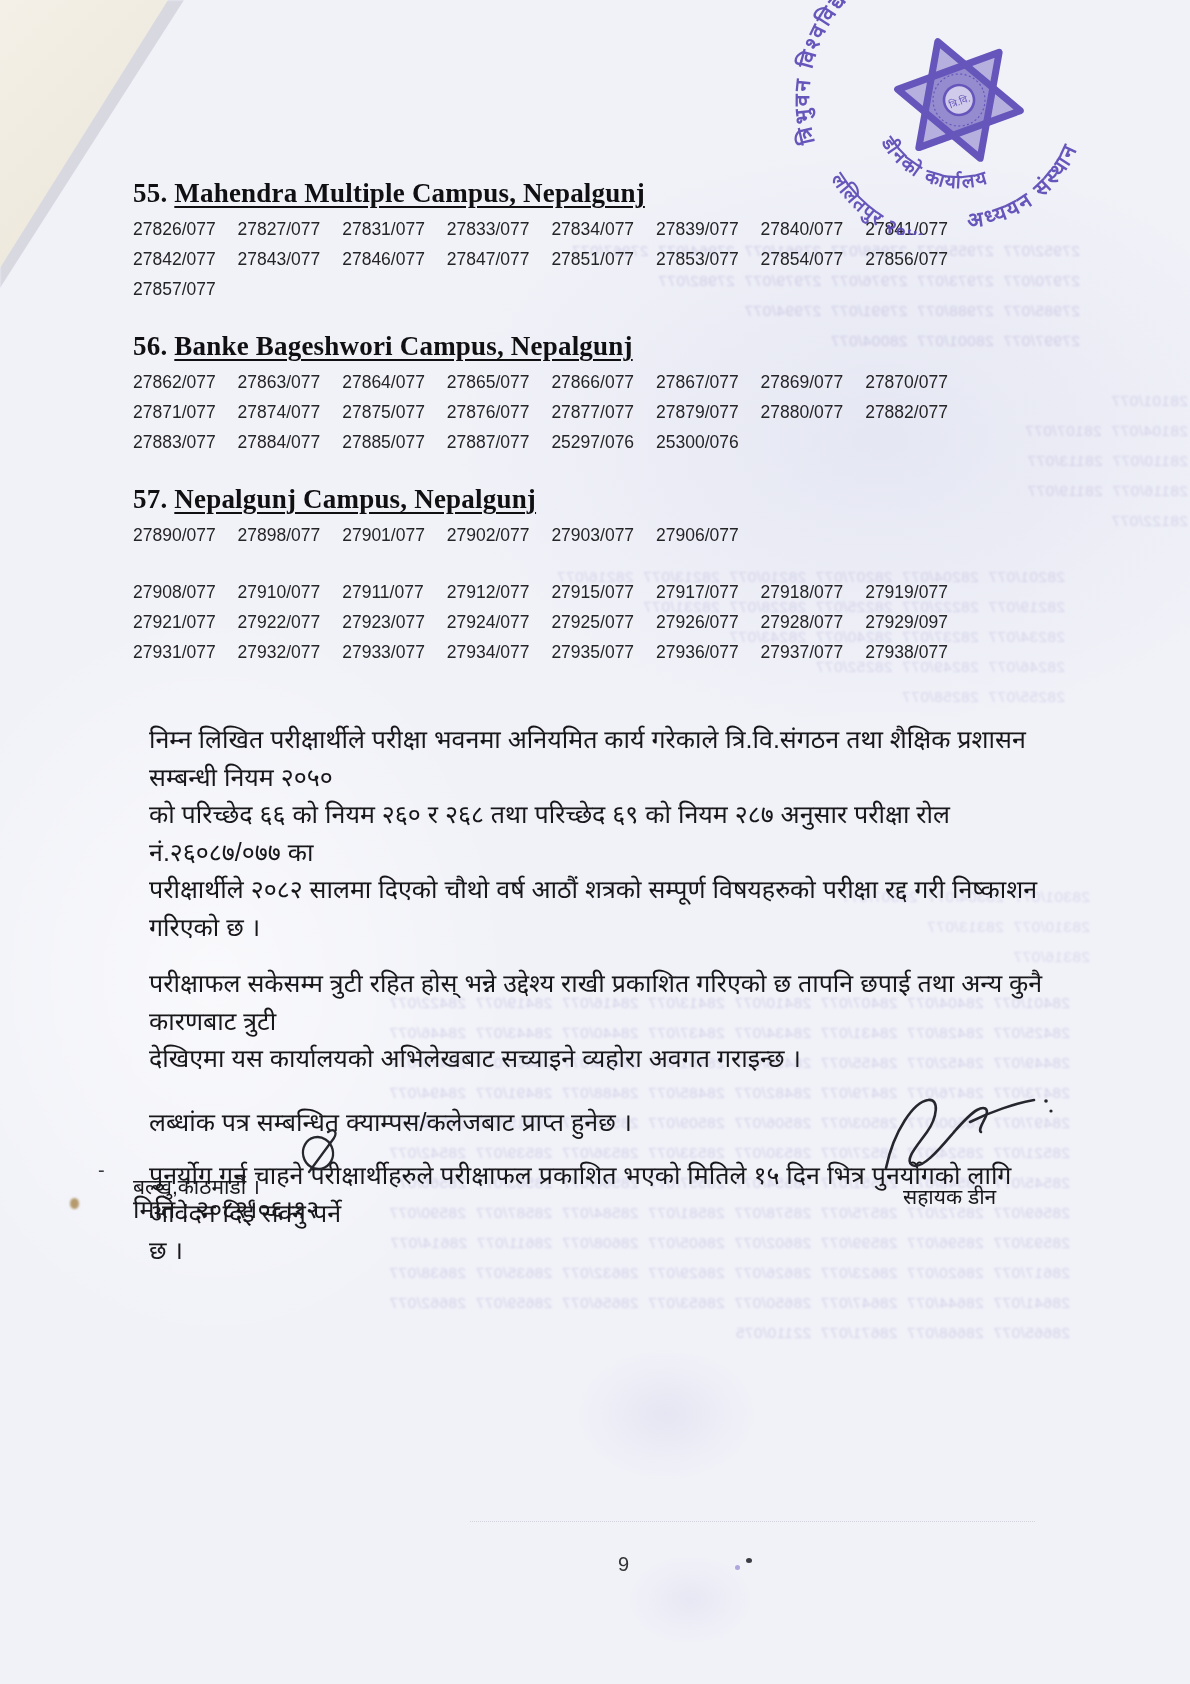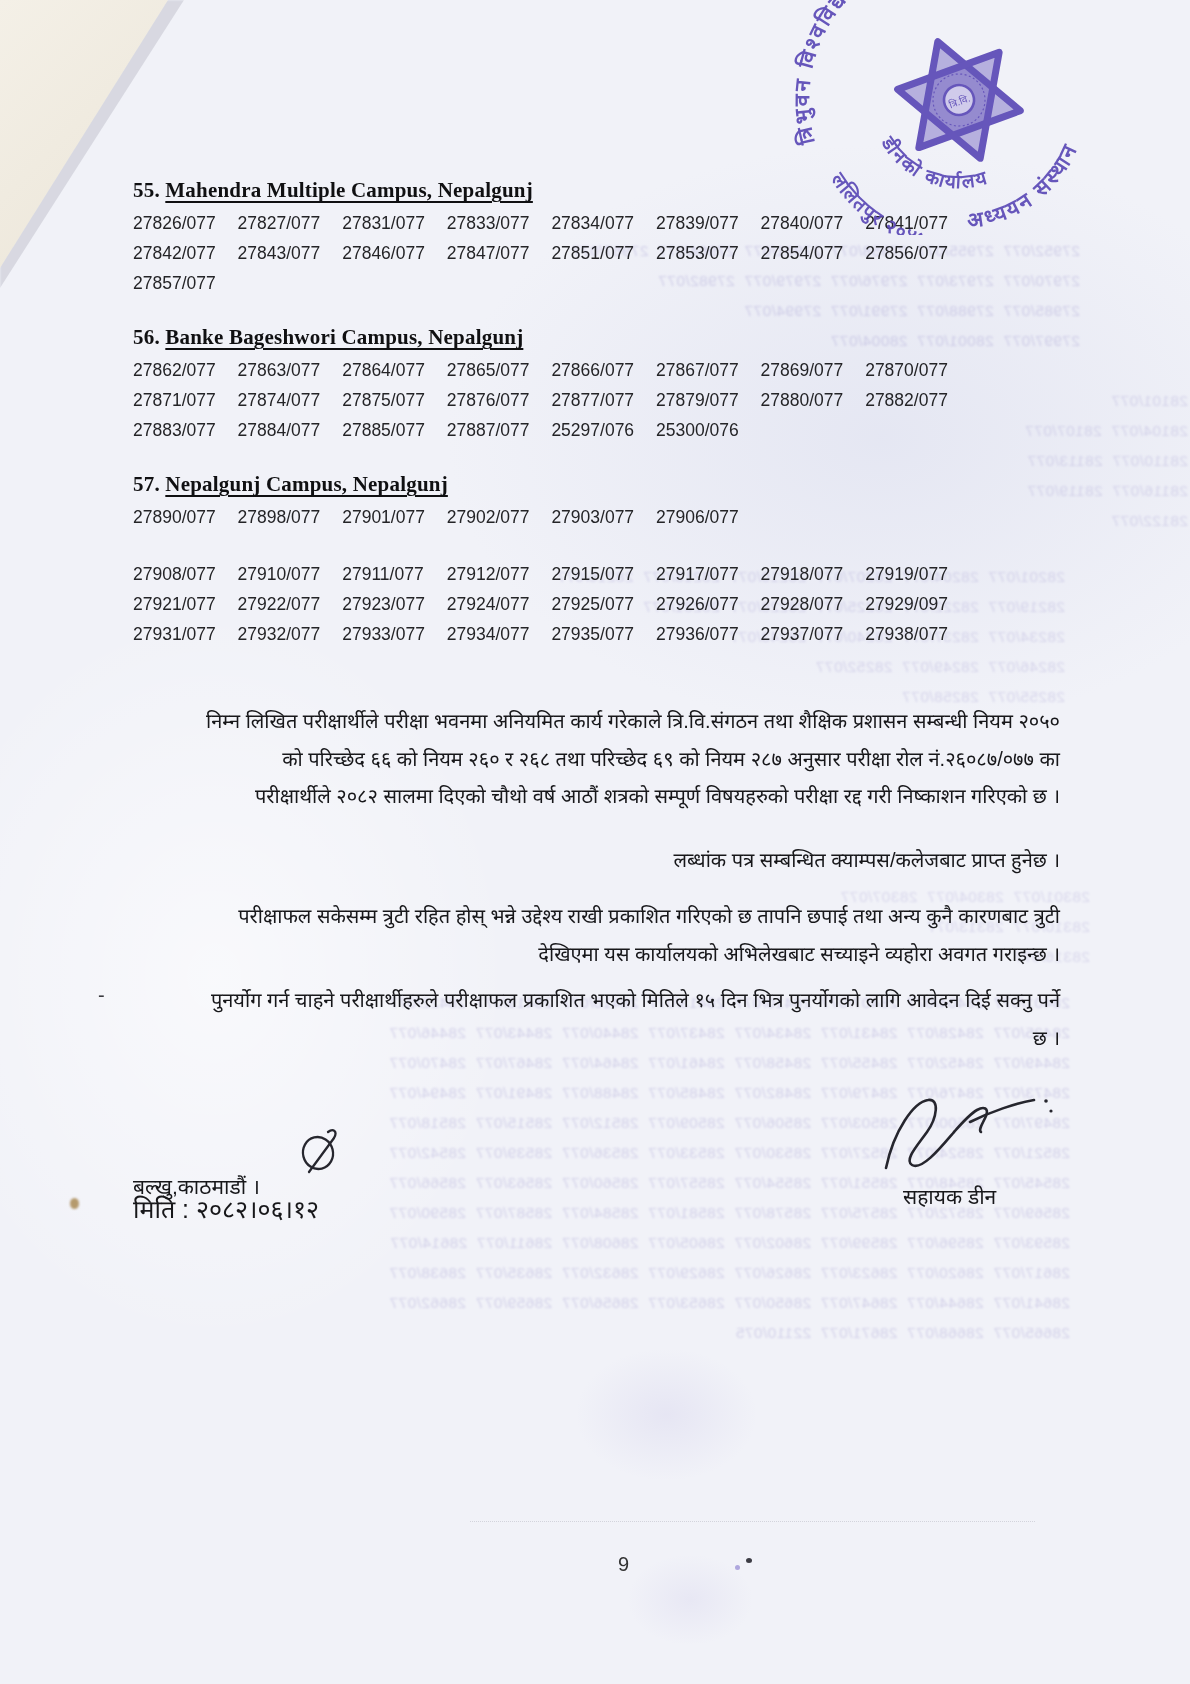--- a/index.html
+++ b/index.html
@@ -17,25 +17,25 @@
   .fold{position:absolute;left:0;top:0;width:200px;height:300px;z-index:4;
     clip-path:polygon(0 0,168px 0,0 268px);
     background:linear-gradient(135deg,#f4f0e7 0%,#ece6d9 80%);}
   .fold-edge{position:absolute;left:0;top:0;width:210px;height:310px;z-index:4;
     clip-path:polygon(168px 0,184px 0,0 288px,0 268px);
     background:rgba(150,150,165,.28);filter:blur(1px);}
   
   .content{position:absolute;left:133px;top:178px;width:936px;z-index:2;}
   .campus{margin:0 0 27px 0;}
   .head{margin:0 0 5px 0;font-family:"Liberation Serif",serif;font-weight:bold;
-    font-size:21px;color:#101012;letter-spacing:.2px;}
+    font-size:27px;color:#101012;letter-spacing:.2px;}
   .head .title{text-decoration:underline;text-decoration-thickness:2px;text-underline-offset:4px;}
   .numrow{display:grid;grid-template-columns:repeat(8,104.6px);line-height:30px;}
   .roll{font-size:17.5px;color:#242427;}
-  .np{margin:9px;font-size:20px;line-height:37.5px;color:#17171a;white-space:pre-line;text-align:right;}
+  .np{margin:16px;font-size:25px;line-height:37.5px;color:#17171a;white-space:pre-line;}
   .sp1{margin-top:54px;} .sp2{margin-top:26px;} .sp3{margin-top:19px;}
   .p4wrap{margin-top:9px;position:relative;}
   .dash{position:absolute;left:-35px;top:2px;font-size:20px;color:#3a3a3e;}
   
   .place{position:absolute;left:133px;top:1172px;font-size:21px;color:#17171a;z-index:2;}
   .dateline{position:absolute;left:133px;top:1191px;font-size:25px;color:#17171a;z-index:2;}
   .signatory{position:absolute;left:903px;top:1182px;font-size:21px;color:#17171a;z-index:2;}
   .sig-big{position:absolute;left:858px;top:1088px;z-index:3;}
   .sig-small{position:absolute;left:292px;top:1126px;z-index:3;}
   .pageno{position:absolute;left:618px;top:1553px;font-size:20px;color:#333;z-index:2;}
@@ -203,23 +203,23 @@
             <span class="roll">27936/077</span>
             <span class="roll">27937/077</span>
             <span class="roll">27938/077</span>
           </div>
         </section>
       </div>
 
     <p class="np sp1">निम्न लिखित परीक्षार्थीले परीक्षा भवनमा अनियमित कार्य गरेकाले त्रि.वि.संगठन तथा शैक्षिक प्रशासन सम्बन्धी नियम २०५०
 को परिच्छेद ६६ को नियम २६० र २६८ तथा परिच्छेद ६९ को नियम २८७ अनुसार परीक्षा रोल नं.२६०८७/०७७ का
 परीक्षार्थीले २०८२ सालमा दिएको चौथो वर्ष आठौं शत्रको सम्पूर्ण विषयहरुको परीक्षा रद्द गरी निष्काशन गरिएको छ ।</p>
-    <p class="np sp2">लब्धांक पत्र सम्बन्धित क्याम्पस/कलेजबाट प्राप्त हुनेछ ।</p>
     <p class="np sp3">परीक्षाफल सकेसम्म त्रुटी रहित होस् भन्ने उद्देश्य राखी प्रकाशित गरिएको छ तापनि छपाई तथा अन्य कुनै कारणबाट त्रुटी
 देखिएमा यस कार्यालयको अभिलेखबाट सच्याइने व्यहोरा अवगत गराइन्छ ।</p>
+    <p class="np sp2">लब्धांक पत्र सम्बन्धित क्याम्पस/कलेजबाट प्राप्त हुनेछ ।</p>
     <div class="p4wrap">
       <span class="dash">-</span>
       <p class="np">पुनर्योग गर्न चाहने परीक्षार्थीहरुले परीक्षाफल प्रकाशित भएको मितिले १५ दिन भित्र पुनर्योगको लागि आवेदन दिई सक्नु पर्ने
 छ ।</p>
     </div>
   </main>
 
   <div class="place">बल्खु,काठमाडौं ।</div>
   <svg class="sig-small" width="56" height="52" viewBox="0 0 56 52">
     <g fill="none" stroke="#26262e" stroke-width="2.3" stroke-linecap="round">

